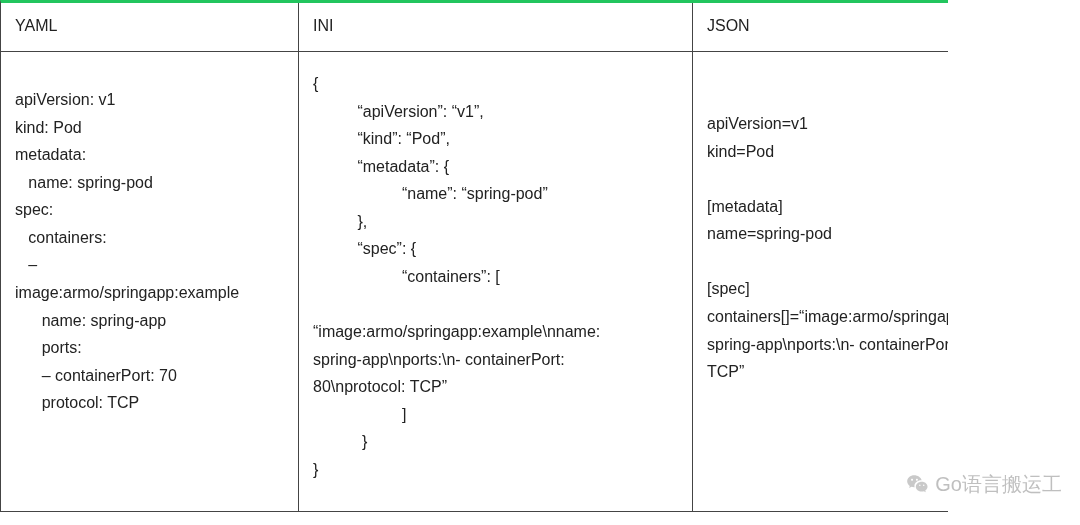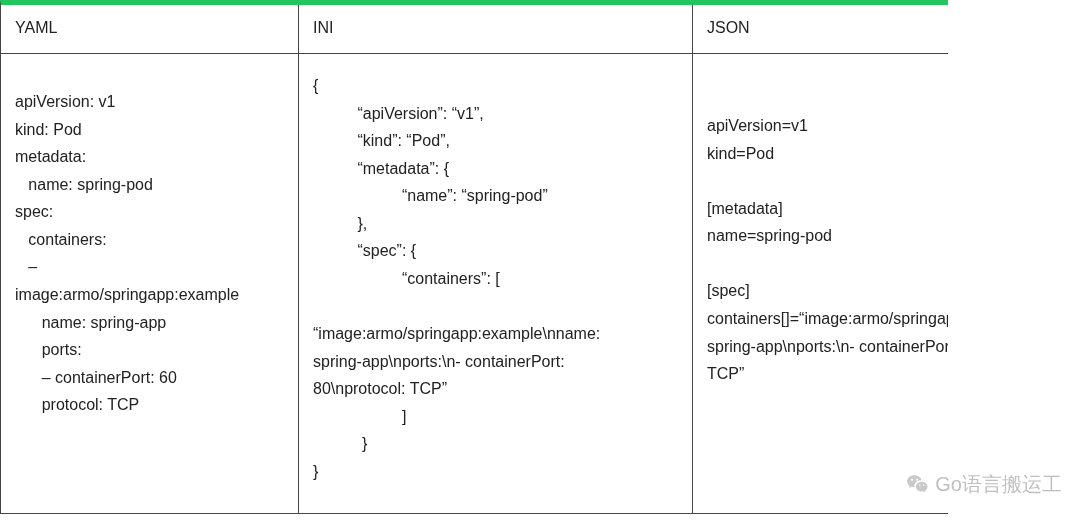--- a/index.html
+++ b/index.html
@@ -9,21 +9,21 @@
       color:#222;
       font-size:16px;
       line-height:1.65;
       padding:0;
       overflow:hidden;
     }
     .tbl {
       display:grid;
       grid-template-columns: 298px 394px 1fr;
       width:948px;
-      border-top:5px solid #22c55e;
+      border-top:3px solid #22c55e;
       border-left:1px solid #444;
     }
     .cell {
       border-right:1px solid #444;
       border-bottom:1px solid #444;
       padding:10px 14px;
       overflow:hidden;
       white-space:nowrap;
     }
     .cell.header {
@@ -66,21 +66,21 @@
   <div class="cell body yaml">apiVersion: v1
 kind: Pod
 metadata:
    name: spring-pod
 spec:
    containers:
    –
 image:armo/springapp:example
       name: spring-app
       ports:
-      – containerPort: 60
+      – containerPort: 70
       protocol: TCP</div>
   <div class="cell body json">{
           “apiVersion”: “v1”,
           “kind”: “Pod”,
           “metadata”: {
                     “name”: “spring-pod”
           },
           “spec”: {
                     “containers”: [
 

